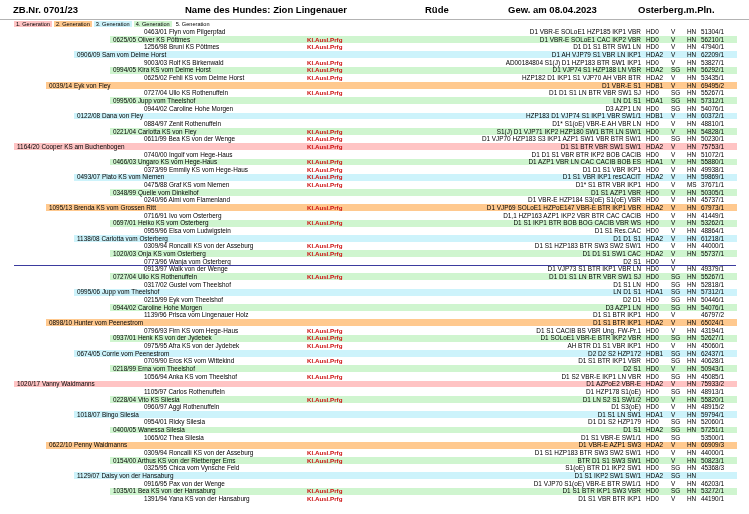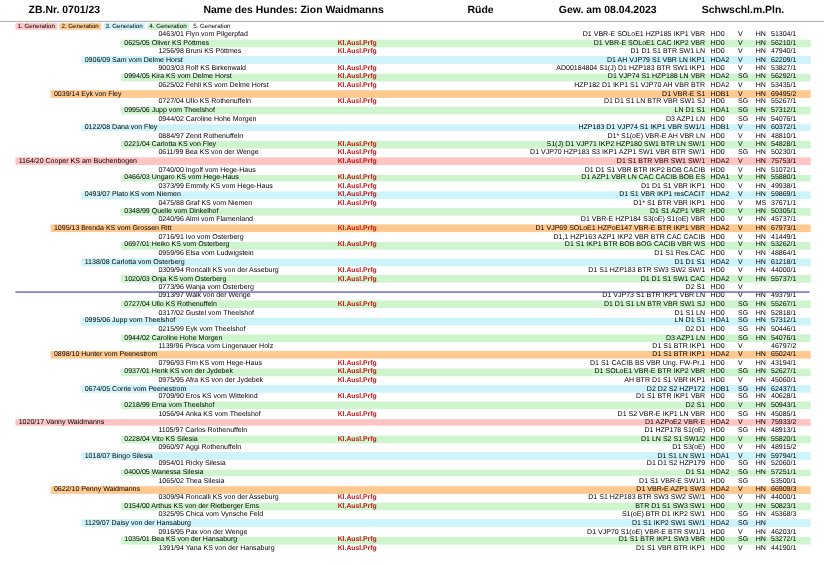--- a/index.html
+++ b/index.html
@@ -3,21 +3,21 @@
 <meta charset="utf-8">
 <style>
   html,body{margin:0;padding:0;}
   body{
     width:749px;height:514px;background:#ffffff;position:relative;overflow:hidden;
     font-family:"Liberation Sans", sans-serif;color:#000;
   }
   .page{position:absolute;inset:0;}
   
   .h{position:absolute;top:4px;font-weight:bold;font-size:9.5px;white-space:nowrap;}
-  .h.zb{left:26px;}
+  .h.zb{left:13px;}
   .h.name{left:185px;}
   .h.sex{left:425px;}
   .h.gew{left:508px;}
   .h.note{left:638px;}
   .hdr-line{position:absolute;top:19px;left:0;width:749px;border-top:1px solid #b3b3b3;}
   
   .legend{position:absolute;top:21px;left:14px;display:flex;gap:2px;}
   .legend-chip{font-size:5.6px;line-height:6.4px;height:6.4px;padding:0 2px;white-space:nowrap;}
   
   .rows{position:absolute;top:28px;left:0;width:749px;}
@@ -31,24 +31,24 @@
   .row .hn{left:687px;}
   .row .zb{right:25px;text-align:right;}
   .half-divider{position:absolute;top:237px;left:14px;right:13px;border-top:1.5px solid #3b3b9e;z-index:2;}
 </style>
 </head>
 <body>
 
 <div class="page">
   <div>
     <span class="h zb">ZB.Nr. 0701/23</span>
-    <span class="h name">Name des Hundes: Zion Waidmanns</span>
+    <span class="h name">Name des Hundes: Zion Lingenauer</span>
     <span class="h sex">Rüde</span>
     <span class="h gew">Gew. am 08.04.2023</span>
-    <span class="h note">Schwschl.m.Pln.</span>
+    <span class="h note">Osterberg.m.Pln.</span>
   </div>
   <div class="hdr-line"></div>
   <div class="legend">
       <span class="legend-chip" style="background: rgb(255, 196, 196);">1. Generation</span>
       <span class="legend-chip" style="background: rgb(255, 201, 143);">2. Generation</span>
       <span class="legend-chip" style="background: rgb(205, 243, 251);">3. Generation</span>
       <span class="legend-chip" style="background: rgb(207, 245, 207);">4. Generation</span>
       <span class="legend-chip" style="background: rgb(255, 255, 255);">5. Generation</span>
     </div>
   <div class="rows">

